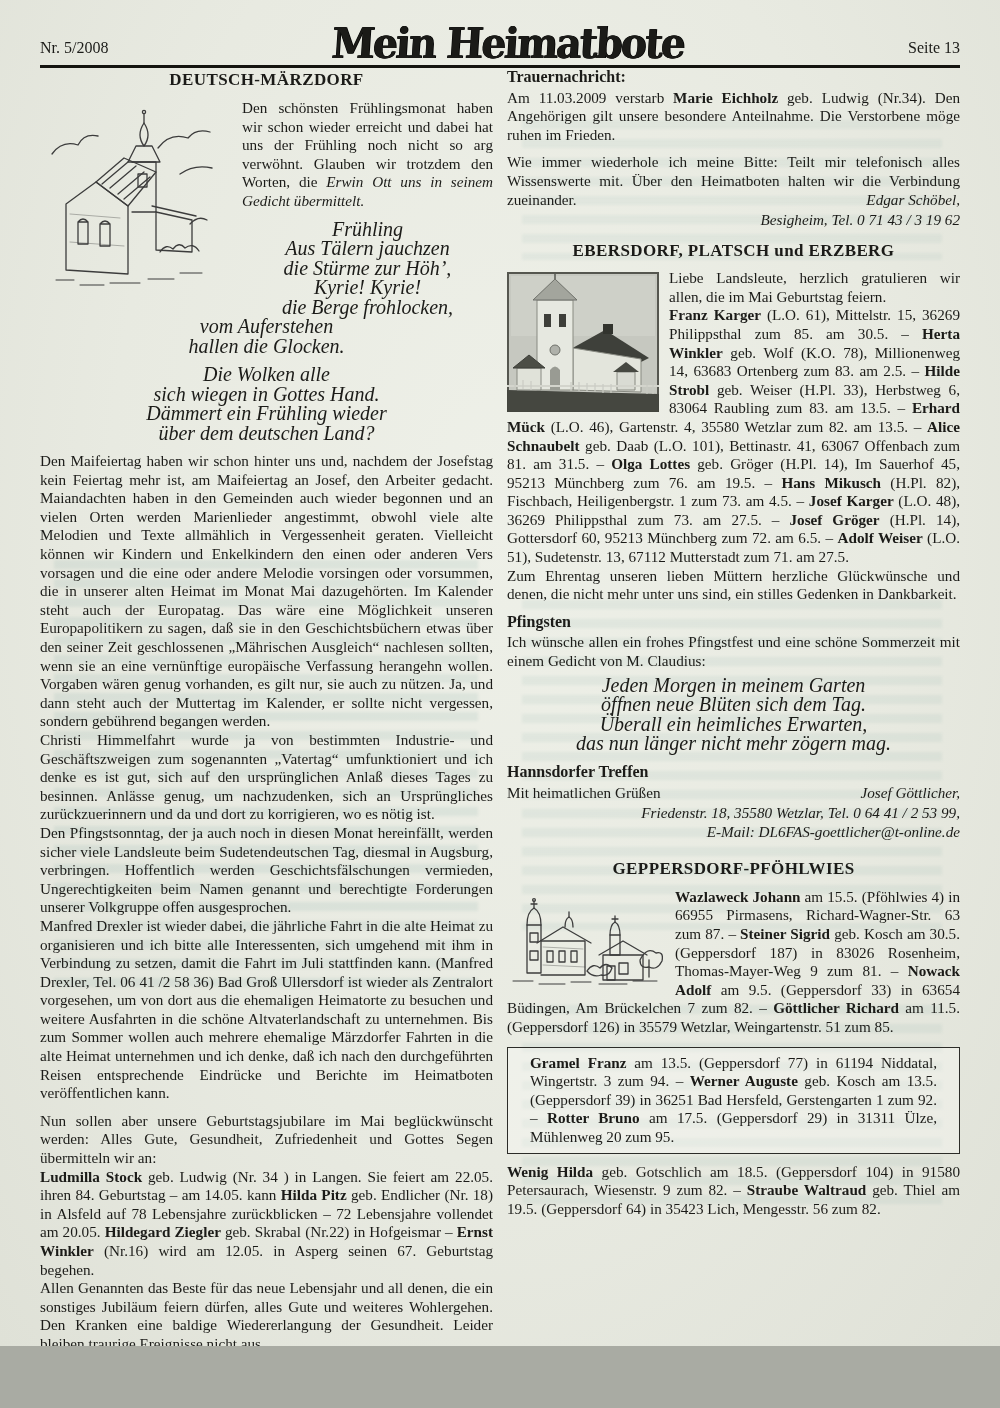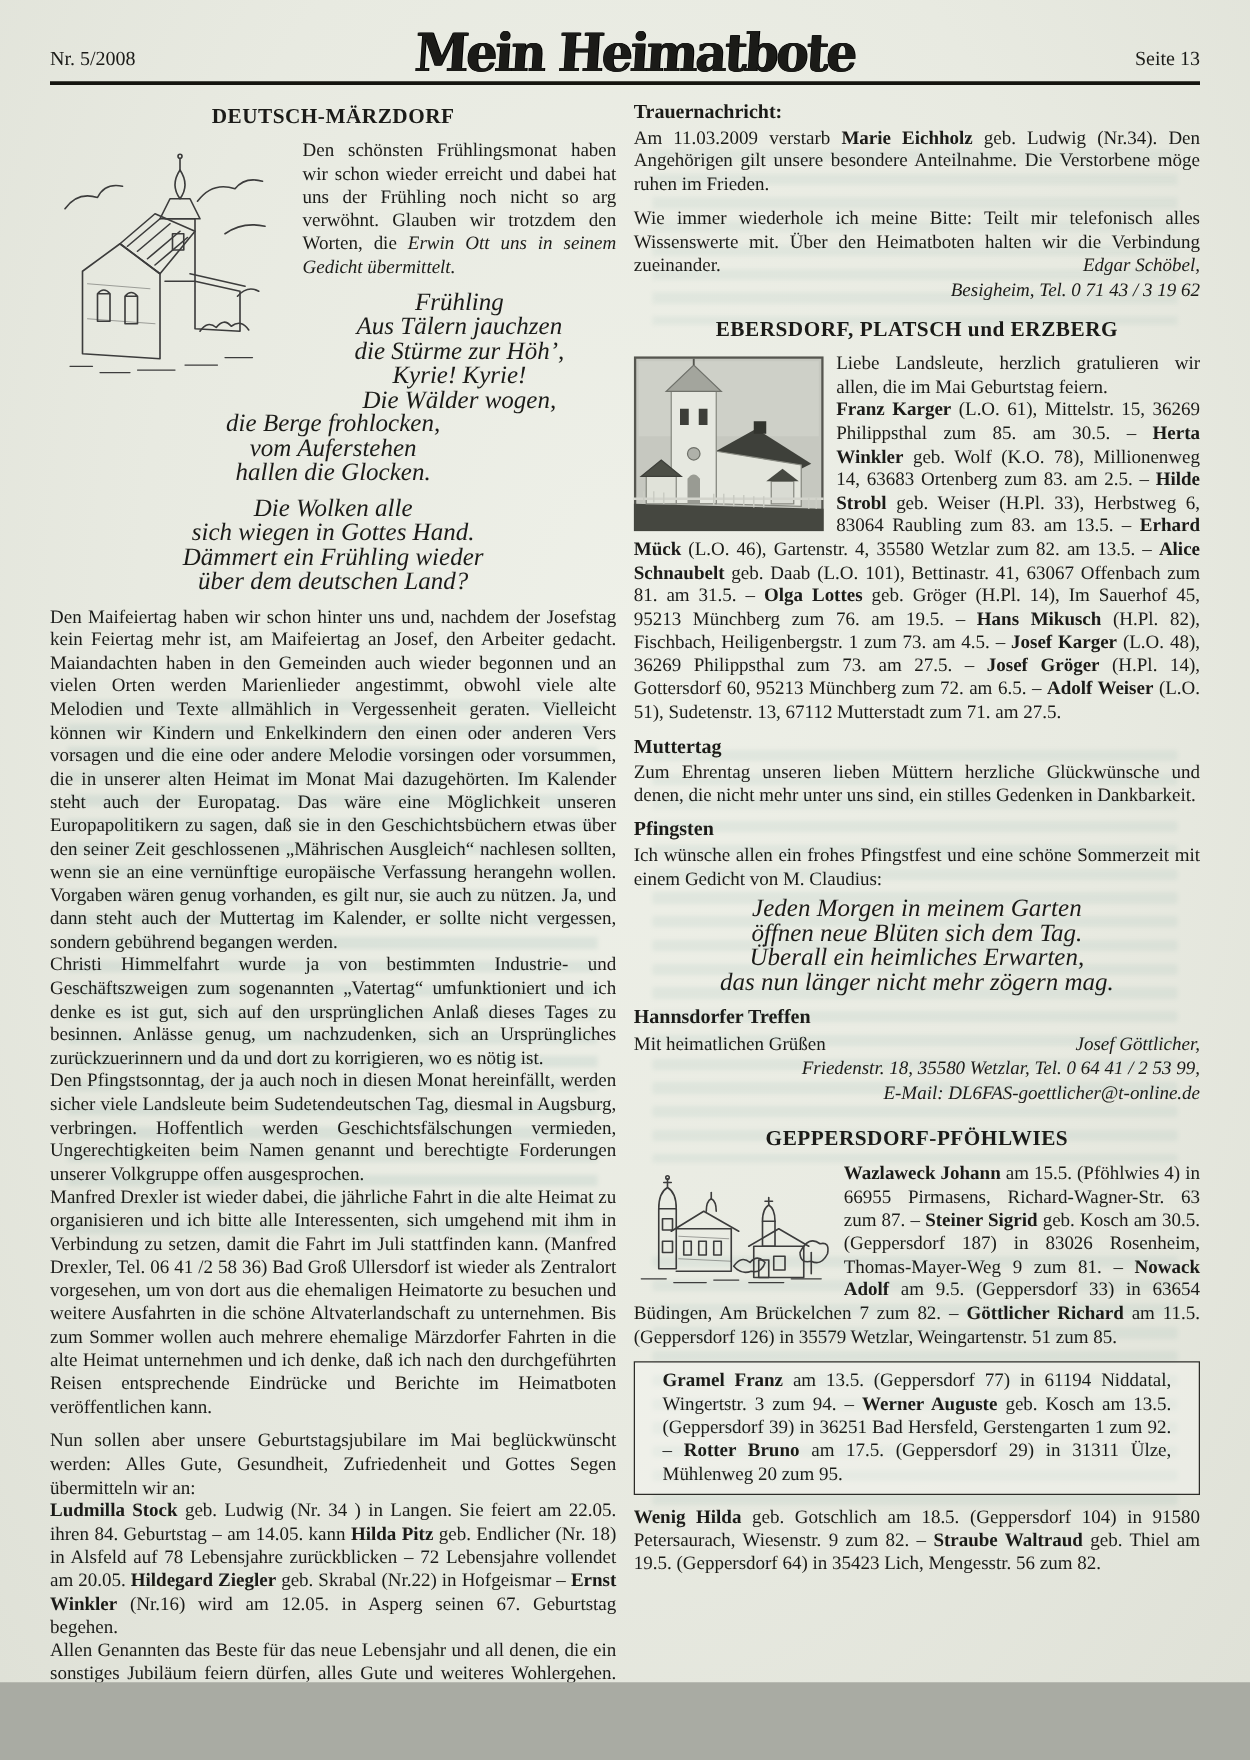--- a/index.html
+++ b/index.html
@@ -15,21 +15,21 @@
   .b3{left:522px;top:600px;width:420px;height:330px;opacity:.25;}
   .b4{left:522px;top:1005px;width:420px;height:200px;opacity:.25;}
 
   .hdr{display:flex;justify-content:space-between;align-items:flex-end;position:relative;}
   .hdr-side{font-size:16px;padding-bottom:7px;}
   .masthead{font-family:"DejaVu Serif",serif;font-weight:bold;font-size:39px;line-height:42px;
             letter-spacing:-2px;transform:scaleY(1.08) skewX(-4deg);
             text-shadow:.7px 0 #000, -.4px 0 #000;}
   .hdr-rule{border:0;border-top:3px solid #14140f;margin:1px 0 0 0;}
 
-  .cols{display:flex;gap:14px;margin-top:13px;position:relative;justify-content:center;}
+  .cols{display:flex;gap:14px;position:relative;justify-content:center;}
   .col{width:458px;font-size:15.2px;line-height:18.6px;text-align:justify;}
   .col p{margin:0;}
   .chead{text-align:center;font-weight:bold;font-size:17px;letter-spacing:.4px;margin:2px 0 9px 0;line-height:20px;}
   .shead{font-weight:bold;font-size:16px;margin:9px 0 2px 0;clear:both;text-align:left;}
   .gaptop{margin-top:9px !important;}
   .fl{float:left;margin:3px 10px 3px 0;}
   .poem{text-align:center;font-style:italic;font-size:20px;line-height:19.5px;margin:9px 0;}
   .poem .ln{white-space:nowrap;}
   .sigrow{display:flex;justify-content:space-between;align-items:baseline;gap:32px;}
   .sig{font-style:italic;text-align:right;line-height:19.5px;}
@@ -82,21 +82,20 @@
         </g>
       </svg>
 
       <p><span>Den schönsten Frühlingsmonat haben wir schon wieder erreicht und dabei hat uns der Frühling noch nicht so arg verwöhnt. Glauben wir trotzdem den Worten, die </span><i>Erwin Ott uns in seinem Gedicht übermittelt.</i></p>
 
       <div class="poem">
         <div class="ln">Frühling</div>
         <div class="ln">Aus Tälern jauchzen</div>
         <div class="ln">die Stürme zur Höh’,</div>
         <div class="ln">Kyrie! Kyrie!</div>
-        <div class="ln">Die Wälder wogen,</div>
         <div class="ln">die Berge frohlocken,</div>
         <div class="ln">vom Auferstehen</div>
         <div class="ln">hallen die Glocken.</div>
       </div>
       <div class="poem">
         <div class="ln">Die Wolken alle</div>
         <div class="ln">sich wiegen in Gottes Hand.</div>
         <div class="ln">Dämmert ein Frühling wieder</div>
         <div class="ln">über dem deutschen Land?</div>
       </div>
@@ -138,21 +137,20 @@
         <path d="M106,100 L132,100 L119,90 Z" fill="#44463f"></path>
         <path d="M0,114 H152" stroke="#d8dad1" stroke-width="2"></path>
         <g stroke="#cfd1c8" stroke-width="1.2">
           <path d="M8,108 v9 M16,108 v9 M24,109 v9 M64,110 v9 M72,110 v9 M80,111 v9 M88,111 v9 M96,112 v9 M104,112 v9 M140,113 v9 M146,113 v9"></path>
         </g>
         <rect x="1" y="1" width="150" height="138" fill="rgba(120,120,110,0.05)"></rect>
       </svg>
       <p>Liebe Landsleute, herzlich gratulieren wir allen, die im Mai Geburtstag feiern.</p>
       <p><b>Franz Karger</b><span> (L.O. 61), Mittelstr. 15, 36269 Philippsthal zum 85. am 30.5. – </span><b>Herta Winkler</b><span> geb. Wolf (K.O. 78), Millionenweg 14, 63683 Ortenberg zum 83. am 2.5. – </span><b>Hilde Strobl</b><span> geb. Weiser (H.Pl. 33), Herbstweg 6, 83064 Raubling zum 83. am 13.5. – </span><b>Erhard Mück</b><span> (L.O. 46), Gartenstr. 4, 35580 Wetzlar zum 82. am 13.5. – </span><b>Alice Schnaubelt</b><span> geb. Daab (L.O. 101), Bettinastr. 41, 63067 Offenbach zum 81. am 31.5. – </span><b>Olga Lottes</b><span> geb. Gröger (H.Pl. 14), Im Sauerhof 45, 95213 Münchberg zum 76. am 19.5. – </span><b>Hans Mikusch</b><span> (H.Pl. 82), Fischbach, Heiligenbergstr. 1 zum 73. am 4.5. – </span><b>Josef Karger</b><span> (L.O. 48), 36269 Philippsthal zum 73. am 27.5. – </span><b>Josef Gröger</b><span> (H.Pl. 14), Gottersdorf 60, 95213 Münchberg zum 72. am 6.5. – </span><b>Adolf Weiser</b><span> (L.O. 51), Sudetenstr. 13, 67112 Mutterstadt zum 71. am 27.5.</span></p>
 
-      <div class="shead">Muttertag</div>
       <p>Zum Ehrentag unseren lieben Müttern herzliche Glückwünsche und denen, die nicht mehr unter uns sind, ein stilles Gedenken in Dankbarkeit.</p>
 
       <div class="shead">Pfingsten</div>
       <p>Ich wünsche allen ein frohes Pfingstfest und eine schöne Sommerzeit mit einem Gedicht von M. Claudius:</p>
       <div class="poem" style="margin:5px 0 7px 0;">
         <div class="ln">Jeden Morgen in meinem Garten</div>
         <div class="ln">öffnen neue Blüten sich dem Tag.</div>
         <div class="ln">Überall ein heimliches Erwarten,</div>
         <div class="ln">das nun länger nicht mehr zögern mag.</div>
       </div>

